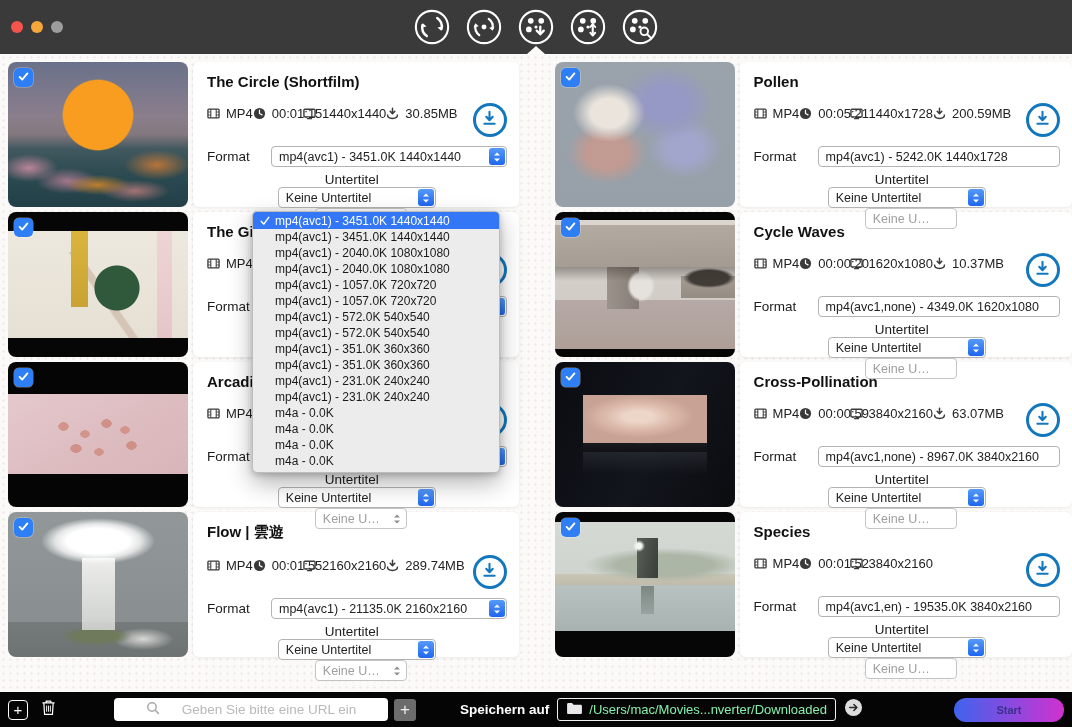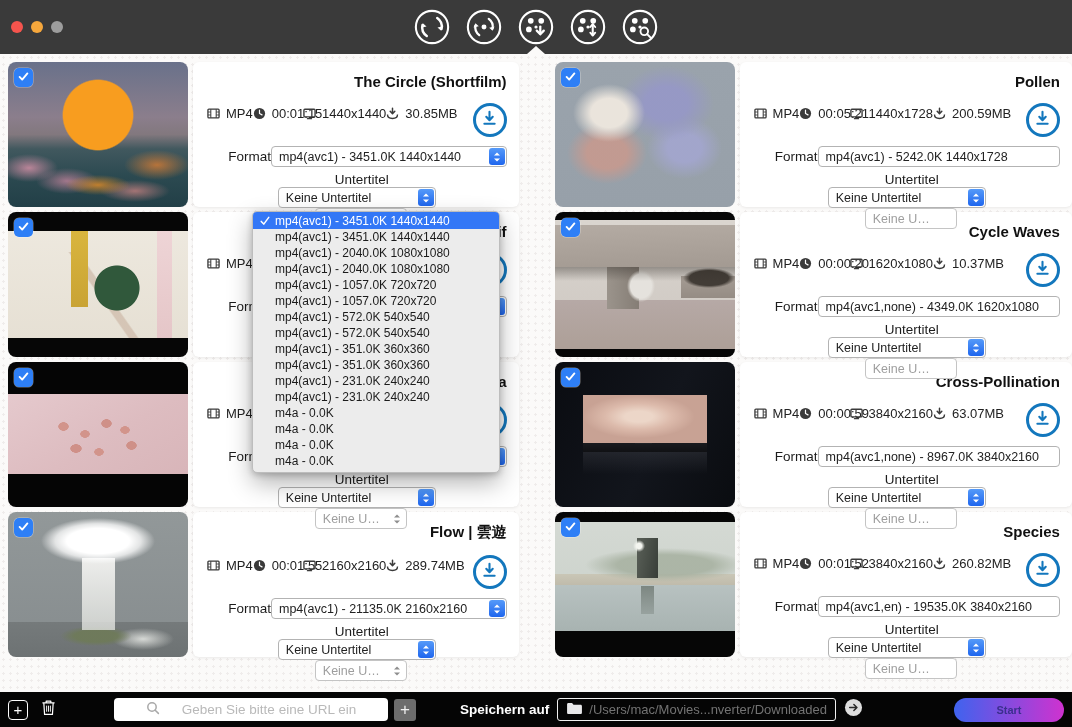--- a/index.html
+++ b/index.html
@@ -13,21 +13,21 @@
   .light.red{ background:#f5544d; } .light.yellow{ background:#f6a73c; } .light.gray{ background:#9d9d9d; }
   .tbicons { position:absolute; left:50%; top:8px; transform:translateX(-50%); display:flex; gap:14px; }
   .tbic { width:38px; height:38px; cursor:pointer; }
   .pointer { position:absolute; left:527px; bottom:0; width:0; height:0;
     border-left:9px solid transparent; border-right:9px solid transparent; border-bottom:8px solid #fbfaf9; }
 
   
   .content { position:relative; height:638px; background-color:#fbfaf9;
     background-image:radial-gradient(#efeceb 1.1px, rgba(0,0,0,0) 1.2px); background-size:7px 7px; }
   .grid { display:grid; grid-template-columns:1fr 1fr; column-gap:36px; row-gap:5px; padding:8px 10px 0 8px; }
-  .card { display:flex; gap:5px; height:145px;text-align:right; }
+  .card { display:flex; gap:5px; height:145px; }
   .thumb { position:relative; width:180px; height:145px; flex-shrink:0; border-radius:8px;
     overflow:hidden; background-repeat:no-repeat; }
   .checkbox { position:absolute; left:6px; top:6px; width:19px; height:19px; border-radius:5px;
     background:#2e7ff6; display:flex; align-items:center; justify-content:center;
     box-shadow:0 0 0 .5px rgba(255,255,255,.45); }
   .panel { flex:1; background:#fff; border-radius:6px; box-shadow:0 1px 3px rgba(0,0,0,.07);
     padding:11px 12px 8px 14px; min-width:0; }
   .vtitle { font-size:15px; font-weight:bold; color:#111; margin-bottom:13px; white-space:nowrap; overflow:hidden; }
   .meta { display:flex; }
   .mc { display:flex; flex-direction:row; }
@@ -65,21 +65,21 @@
   .add-btn { width:20px; height:20px; border:1.6px solid #fff; border-radius:4px; color:#fff;
     font-size:15px; display:flex; align-items:center; justify-content:center; line-height:1; cursor:pointer; }
   .trash-btn { margin-left:13px; display:flex; cursor:pointer; }
   .url-field { margin-left:58px; width:274px; height:23px; background:#fff; border-radius:4px;
     display:flex; align-items:center; justify-content:center; gap:22px; cursor:text; }
   .url-ph { color:#b9b9b9; font-size:13.5px; }
   .plus2 { margin-left:6px; width:22px; height:22px; background:#6c6c6c; border-radius:3px; color:#f0f0f0;
     font-size:17px; display:flex; align-items:center; justify-content:center; line-height:1; cursor:pointer; }
   .save-label { margin-left:44px; color:#fff; font-size:13.5px; font-weight:bold; white-space:nowrap; }
   .path-box { margin-left:8px; height:23px; border:1px solid #f0f0f0; border-radius:3px;
-    display:flex; align-items:center; gap:6px; padding:0 8px; color:#737373; font-size:13px; white-space:nowrap; cursor:pointer; }
+    display:flex; align-items:center; gap:6px; padding:0 8px; color:#86efac; font-size:13px; white-space:nowrap; cursor:pointer; }
   .fwd-btn { margin-left:8px; display:flex; cursor:pointer; }
   .start-btn { margin-left:auto; width:110px; height:24px; border-radius:12px;
     background:linear-gradient(90deg,#3f63ee,#cf32cf); color:#3b2f8e; font-size:11px; font-weight:bold;
     display:flex; align-items:center; justify-content:center; cursor:pointer; }
 
   
   .t-circle { background-color:#69718a; background-image:
     radial-gradient(closest-side, rgba(242,146,36,.75), rgba(242,146,36,0) 78%),
     radial-gradient(closest-side, #f89d1f 96%, rgba(248,157,31,0)),
     radial-gradient(closest-side, rgba(205,122,54,.85), rgba(205,122,54,0)),
@@ -883,29 +883,20 @@
           <div class="mc mc2">
             <div class="mitem">
                 <span class="mi">
                   <svg viewBox="0 0 14 14" width="13" height="13">
                     <rect x="1" y="2.4" width="12" height="8.2" rx="1" fill="none" stroke="#3a3a3a" stroke-width="1.5"></rect>
                     <path d="M4.8 12.6h4.4" stroke="#3a3a3a" stroke-width="1.4" stroke-linecap="round"></path>
                   </svg>
                 </span>
                 <span>3840x2160</span>
               </div>
-            <div class="mitem">
-                <span class="mi">
-                  <svg viewBox="0 0 14 14" width="13" height="13">
-                    <path d="M7 1.3v5.6M4.5 4.6L7 7.3l2.5-2.7" fill="none" stroke="#3a3a3a" stroke-width="1.6" stroke-linecap="round" stroke-linejoin="round"></path>
-                    <path d="M1.6 8.2c0 2.9 1.5 4.2 5.4 4.2s5.4-1.3 5.4-4.2" fill="none" stroke="#3a3a3a" stroke-width="1.5"></path>
-                  </svg>
-                </span>
-                <span>260.82MB</span>
-              </div>
           </div>
           <div class="dl">
               <div class="dl-btn">
                 <span><svg viewBox="0 0 20 20" width="19" height="19">
                     <path d="M10 3v8M6.6 8.2l3.4 3.6 3.4-3.6" fill="none" stroke="#1377bd" stroke-width="2.2" stroke-linecap="round" stroke-linejoin="round"></path>
                     <path d="M4.6 15.6h10.8" stroke="#1377bd" stroke-width="2.2" stroke-linecap="round"></path>
                   </svg></span>
               </div>
             </div>
         </div>

